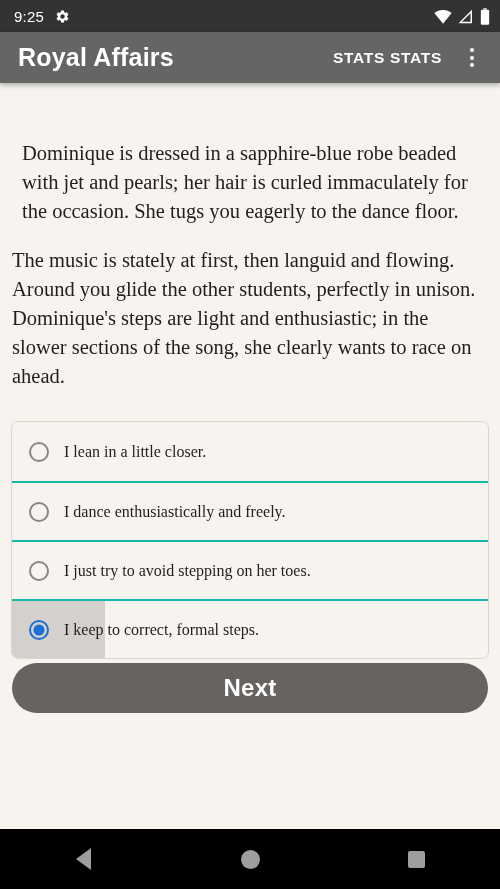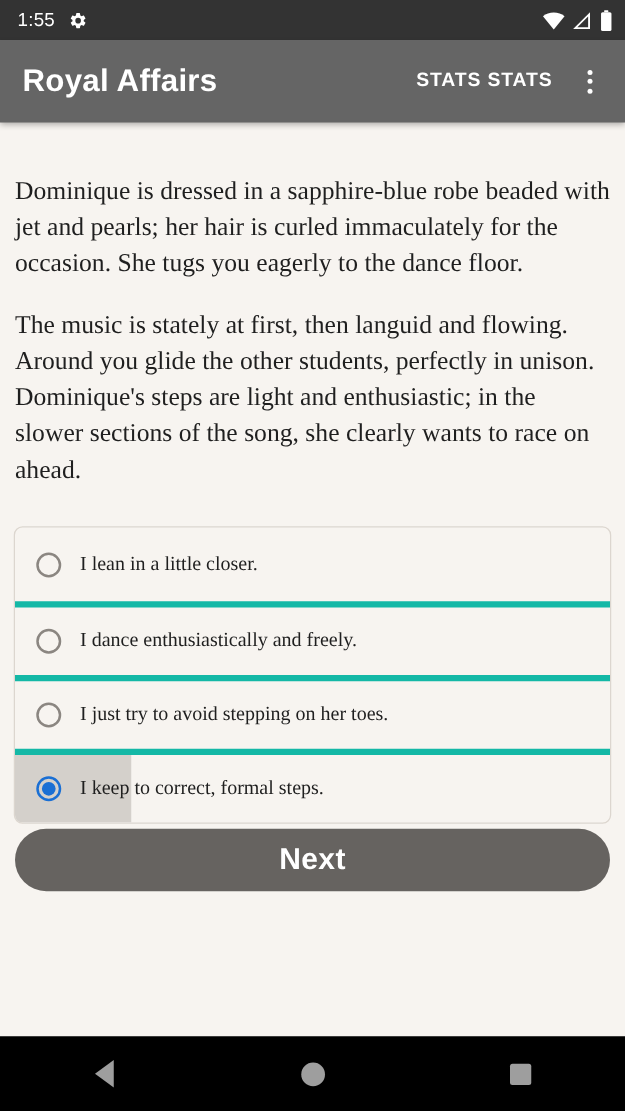--- a/index.html
+++ b/index.html
@@ -39,21 +39,21 @@
   .status-right {
     display: flex;
     align-items: center;
     gap: 6px;
   }
   .gear-icon { display: block; }
   .sb-icon { display: block; }
 
   
   .app-bar {
-    height: 66px;
+    height: 51px;
     background: #656565;
     display: flex;
     align-items: center;
     padding: 0 8px 0 18px;
     box-shadow: 0 2px 5px rgba(0,0,0,0.32);
     position: relative;
     z-index: 5;
   }
   .app-title {
     font-size: 25px;
@@ -100,38 +100,38 @@
   }
 
   .story {
     font-family: "Liberation Serif", serif;
     font-size: 20.5px;
     line-height: 29px;
     color: #1f1f1f;
     padding: 0 1px;
   }
   .story p { margin-top: 41px; }
-  .story p:first-child { margin-top: 41px; }
+  .story p:first-child { margin-top: 41px; margin-left: 10px; }
   .story p + p { margin-top: 20px; }
 
   
   .options-card {
     margin-top: 30px;
     border: 1px solid #dcd6cf;
     border-radius: 7px;
     background: #f7f4f0;
     overflow: hidden;
   }
   .option-row {
     position: relative;
     display: flex;
     align-items: center;
     height: 59px;
     padding-left: 0;
-    border-top: 5px solid #14b8a6;
+    border-top: 2px solid #14b8a6;
     background: transparent;
   }
   .option-row:first-child { border-top: none; }
 
   .option-row .ripple {
     position: absolute;
     left: 0;
     top: 0;
     bottom: 0;
     width: 93px;
@@ -224,21 +224,21 @@
     width: 17px; height: 17px;
     border-radius: 2px;
     background: #9e9e9e;
   }
 </style>
 </head>
 <body>
 
 <div class="status-bar">
   <div class="status-left">
-    <span class="status-time">1:55</span>
+    <span class="status-time">9:25</span>
     <span>
       <svg class="gear-icon" width="15" height="15" viewBox="0 0 24 24" fill="#ffffff">
         <path d="M19.14 12.94a7.07 7.07 0 0 0 0-1.88l2.03-1.58a.5.5 0 0 0 .12-.62l-1.92-3.32a.5.5 0 0 0-.6-.22l-2.39.96a7.1 7.1 0 0 0-1.62-.94l-.36-2.54a.5.5 0 0 0-.5-.42h-3.84a.5.5 0 0 0-.5.42l-.36 2.54c-.58.24-1.12.56-1.62.94l-2.39-.96a.5.5 0 0 0-.6.22L2.67 8.86a.5.5 0 0 0 .12.62l2.03 1.58a7.07 7.07 0 0 0 0 1.88l-2.03 1.58a.5.5 0 0 0-.12.62l1.92 3.32c.13.22.38.3.6.22l2.39-.96c.5.38 1.04.7 1.62.94l.36 2.54c.04.24.25.42.5.42h3.84c.25 0 .46-.18.5-.42l.36-2.54c.58-.24 1.12-.56 1.62-.94l2.39.96c.22.08.47 0 .6-.22l1.92-3.32a.5.5 0 0 0-.12-.62l-2.03-1.58zM12 15.6A3.6 3.6 0 1 1 12 8.4a3.6 3.6 0 0 1 0 7.2z"></path>
       </svg>
     </span>
   </div>
   <div class="status-right">
     <span>
       <svg class="sb-icon" width="18" height="15" viewBox="0 0 24 20" fill="#ffffff">
         <path d="M12 19.5 23.5 5.2C20.4 2.7 16.4 1.3 12 1.3S3.6 2.7.5 5.2L12 19.5z"></path>

